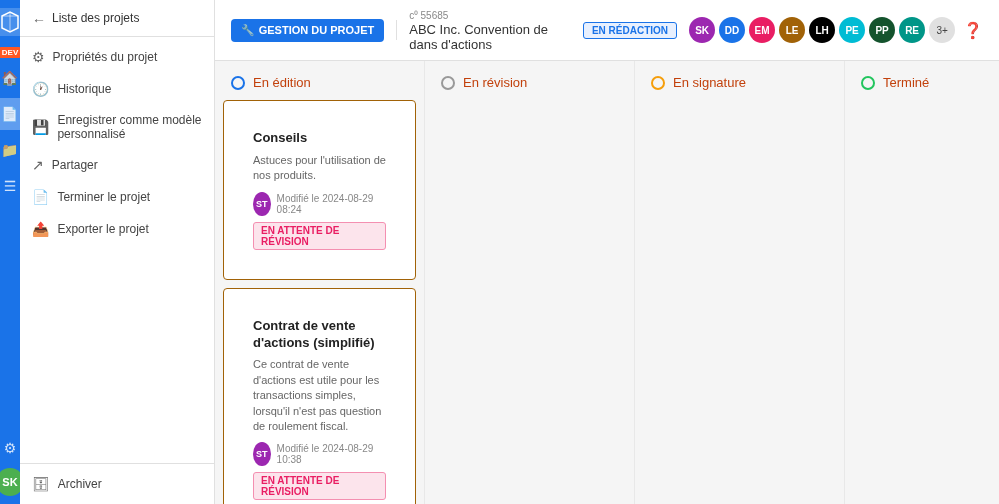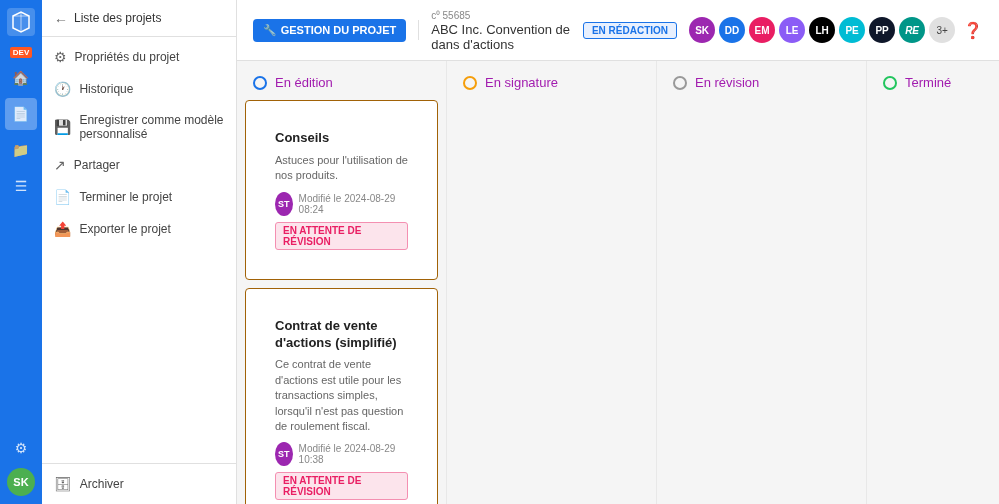--- a/index.html
+++ b/index.html
@@ -1,20 +1,20 @@
 <!DOCTYPE html>
 <html><head>
   <meta charset="utf-8">
   <style>
     * { box-sizing: border-box; margin: 0; padding: 0; }
     body { font-family: -apple-system, BlinkMacSystemFont, 'Segoe UI', sans-serif; font-size: 13px; background: #f5f5f5; display: flex; height: 504px; overflow: hidden; }
 
     
     .icon-bar {
-      width: 42px;
+      width: 20px;
       background: #1a73e8;
       display: flex;
       flex-direction: column;
       align-items: center;
       padding-top: 8px;
       gap: 4px;
       flex-shrink: 0;
     }
     .icon-bar-item {
       width: 32px;
@@ -227,21 +227,21 @@
       border: 2px solid;
       flex-shrink: 0;
     }
     .column-circle.blue { border-color: #1a73e8; }
     .column-circle.gray { border-color: #999; }
     .column-circle.orange { border-color: #f59e0b; }
     .column-circle.green { border-color: #22c55e; }
     .kanban-column-title {
       font-size: 13px;
       font-weight: 500;
-      color: #a21caf;
+      color: #c2410c;
     }
     .kanban-cards {
       flex: 1;
       overflow-y: auto;
       padding: 0 8px 8px;
       display: flex;
       flex-direction: column;
       gap: 0;
     }
 
@@ -379,25 +379,25 @@
     <div class="topbar-divider"></div>
     <div class="topbar-project-info">
       <div class="topbar-project-id">c⁰ 55685</div>
       <div class="topbar-project-name">ABC Inc. Convention de dans d'actions</div>
     </div>
     <div class="status-badge">EN RÉDACTION</div>
     <div class="topbar-right">
       <div class="avatar-badge" style="background:#9c27b0;">SK</div>
       <div class="avatar-badge" style="background:#1a73e8;">DD</div>
       <div class="avatar-badge" style="background:#e91e63;">EM</div>
-      <div class="avatar-badge" style="background:#8b5cf6;">LE</div>
+      <div class="avatar-badge" style="background:#a16207;">LE</div>
       <div class="avatar-badge" style="background:#000000;">LH</div>
       <div class="avatar-badge" style="background:#00bcd4;">PE</div>
-      <div class="avatar-badge" style="background:#0f172a;">PP</div>
-      <div class="avatar-badge" style="background:#009688;font-style:italic;">RE</div>
+      <div class="avatar-badge" style="background:#14532d;">PP</div>
+      <div class="avatar-badge" style="background:#009688;">RE</div>
       <div class="more-badge">3+</div>
       <span class="help-icon">❓</span>
     </div>
   </div>
 
   <div class="kanban">
 
     <div class="kanban-column column-en-edition">
       <div class="kanban-column-header">
         <div class="column-circle blue"></div>
@@ -426,36 +426,36 @@
         </div>
 
         <div class="card">
           <div class="card-desc">Résolution du ou des administrateur(s) du VENDEUR qui autorise la vente des actions dans le cadre de cette transaction.</div>
 
         </div>
 
       </div>
     </div>
 
+    <div class="kanban-column column-en-revision">
+      <div class="kanban-column-header">
+        <div class="column-circle gray"></div>
+        <span class="kanban-column-title">En révision</span>
+      </div>
+      <div class="kanban-cards"></div>
+    </div>
+
     <div class="kanban-column column-en-signature">
       <div class="kanban-column-header">
         <div class="column-circle orange"></div>
         <span class="kanban-column-title">En signature</span>
       </div>
       <div class="kanban-cards"></div>
     </div>
 
-    <div class="kanban-column column-en-revision">
-      <div class="kanban-column-header">
-        <div class="column-circle gray"></div>
-        <span class="kanban-column-title">En révision</span>
-      </div>
-      <div class="kanban-cards"></div>
-    </div>
-
     <div class="kanban-column column-termine">
       <div class="kanban-column-header">
         <div class="column-circle green"></div>
         <span class="kanban-column-title">Terminé</span>
       </div>
       <div class="kanban-cards"></div>
     </div>
 
   </div>
 </div>

